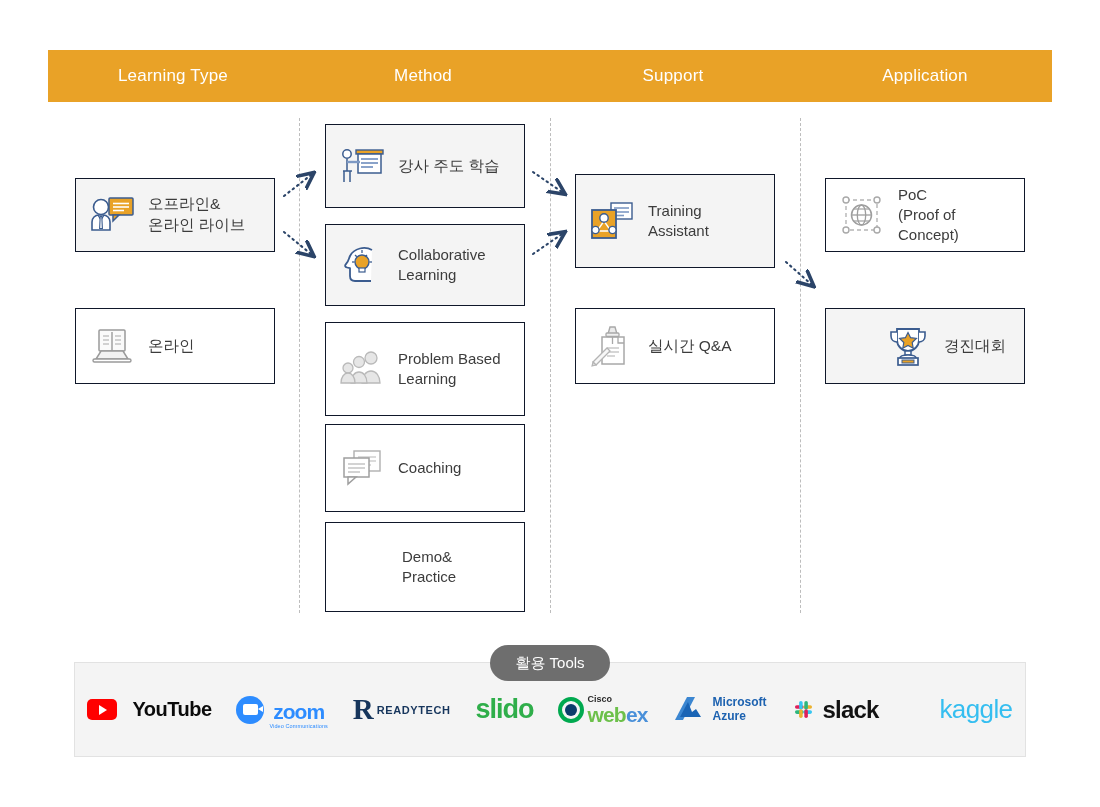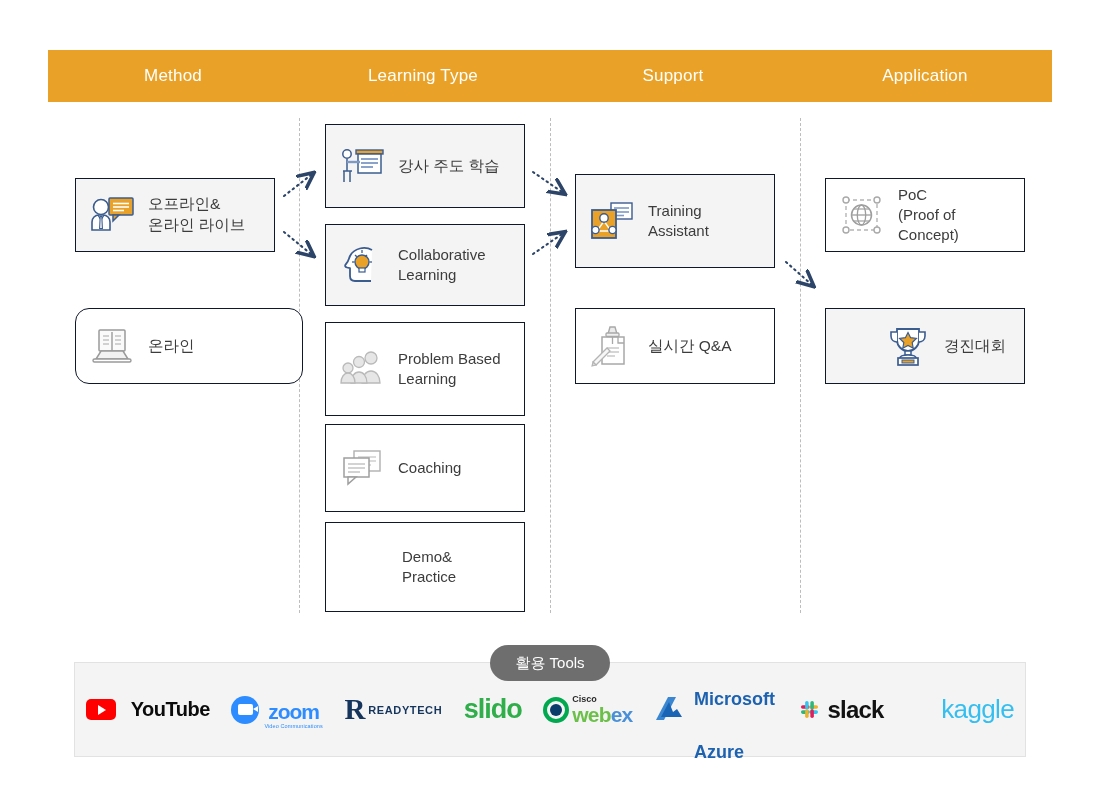--- a/index.html
+++ b/index.html
@@ -98,35 +98,35 @@
   .webex-wrap { display:flex; align-items:center; gap:3px; }
   .webex-ring { width:26px;height:26px;border-radius:50%;border:4px solid #00a94f; position:relative;}
   .webex-ring:after{content:"";position:absolute;left:3px;top:3px;width:12px;height:12px;border-radius:50%;background:#0b3d6b;}
   .webex-txt { display:flex; flex-direction:column; line-height:1; }
   .webex-cisco { font-size:9px; font-weight:bold; color:#2b2b2b; font-family:"Liberation Sans",sans-serif;}
   .webex-main { font-size:21px; font-weight:bold; letter-spacing:-.8px; font-family:"Liberation Sans",sans-serif;}
   .webex-main .w1{color:#6cc04a;} .webex-main .w2{color:#4a90d9;}
 
   .az-wrap { display:flex; align-items:center; gap:6px; }
   .az-txt { display:flex; flex-direction:column; line-height:1.15; }
-  .az-l { font-size:18px; font-weight:bold; color:#1d62b0; font-family:"Liberation Sans",sans-serif;margin-top:32px;}
+  .az-l { font-size:12px; font-weight:bold; color:#1d62b0; font-family:"Liberation Sans",sans-serif;}
 
   .slack-wrap { display:flex; align-items:center; gap:6px; }
   .slack-txt { font-size:24px; font-weight:bold; color:#121212; letter-spacing:-.8px; font-family:"Liberation Sans",sans-serif;}
 
   .kaggle-txt { font-size:26px; color:#35bef0; letter-spacing:-.6px; font-family:"Liberation Sans",sans-serif;margin-left:36px;}
 </style>
 </head>
 <body>
 
 <div id="canvas">
 
   <div class="header-band">
+    <div class="header-cell hc1">Learning Type</div>
     <div class="header-cell hc0">Method</div>
-    <div class="header-cell hc1">Learning Type</div>
     <div class="header-cell hc2">Support</div>
     <div class="header-cell hc3">Application</div>
   </div>
 
   <div class="vdiv" style="left:299px;"></div>
   <div class="vdiv" style="left:550px;"></div>
   <div class="vdiv" style="left:800px;"></div>
 
   <div class="card shaded" style="left:75px; top:178px; width:200px; height:74px;">
     <div class="icon-wrap">
@@ -139,21 +139,21 @@
         <path d="M24 20l0 6 6-6z" fill="#e9a227" stroke="#3b5c8f" stroke-width="1.5"></path>
         <line x1="24" y1="8.5" x2="40" y2="8.5" stroke="#fff" stroke-width="1.6"></line>
         <line x1="24" y1="12" x2="40" y2="12" stroke="#fff" stroke-width="1.6"></line>
         <line x1="24" y1="15.5" x2="35" y2="15.5" stroke="#fff" stroke-width="1.6"></line>
       </svg>
     </div>
     <div class="card-label kr">오프라인&amp;
 온라인 라이브</div>
   </div>
 
-  <div class="card" style="left:75px; top:308px; width:228px; height:76px;border-radius:14px;">
+  <div class="card" style="left:75px; top:308px; width:200px; height:76px;">
     <div class="icon-wrap">
       <svg width="46" height="40" viewBox="0 0 46 40">
         <rect x="10" y="4" width="26" height="21" rx="1" fill="#fafafa" stroke="#9a9a9a" stroke-width="1.5"></rect>
         <line x1="23" y1="6" x2="23" y2="25" stroke="#9a9a9a" stroke-width="1.4"></line>
         <line x1="14" y1="10" x2="20" y2="10" stroke="#b5b5b5" stroke-width="1.2"></line>
         <line x1="14" y1="14" x2="20" y2="14" stroke="#b5b5b5" stroke-width="1.2"></line>
         <line x1="14" y1="18" x2="20" y2="18" stroke="#b5b5b5" stroke-width="1.2"></line>
         <line x1="26" y1="10" x2="32" y2="10" stroke="#b5b5b5" stroke-width="1.2"></line>
         <line x1="26" y1="14" x2="32" y2="14" stroke="#b5b5b5" stroke-width="1.2"></line>
         <line x1="26" y1="18" x2="32" y2="18" stroke="#b5b5b5" stroke-width="1.2"></line>

